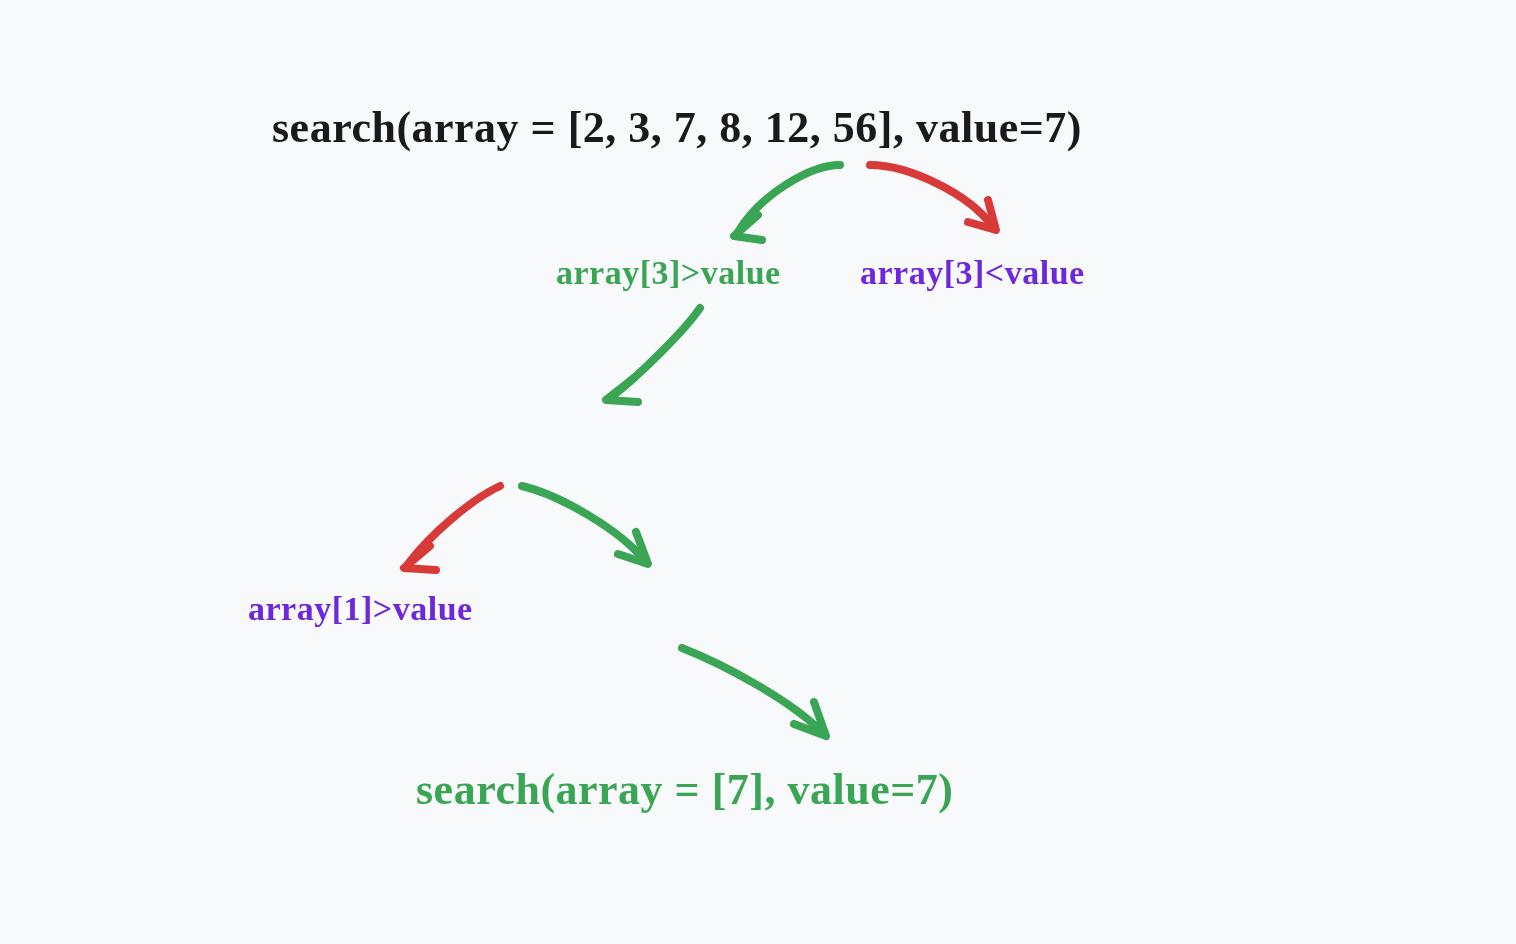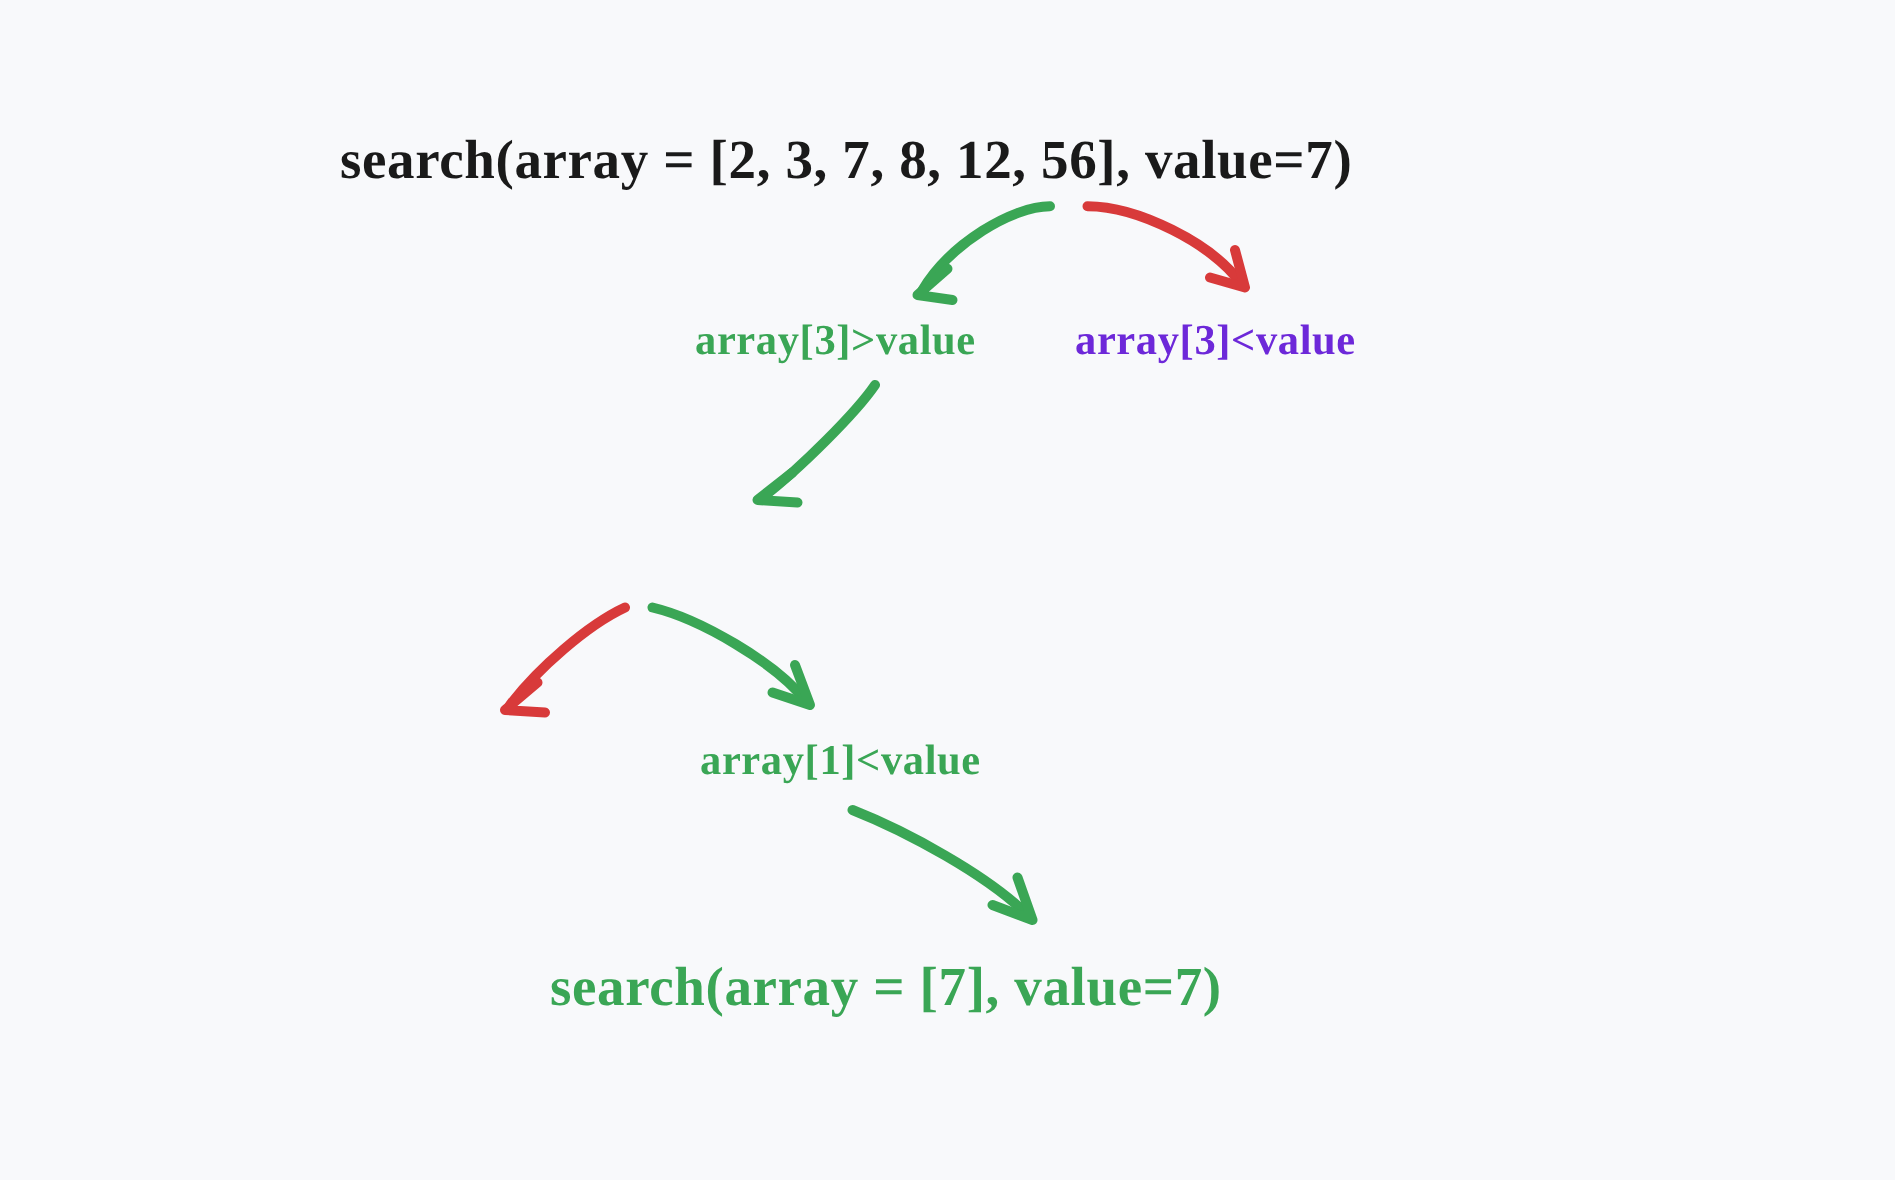--- a/index.html
+++ b/index.html
@@ -80,22 +80,22 @@
   <svg class="arrow" style="left:390px; top:480px;" width="140" height="100">
     <path class="stroke-red" d="M110,6 C80,20 40,55 18,84"></path>
     <path class="head stroke-red" d="M40,66 L14,88 L46,90"></path>
   </svg>
 
   <svg class="arrow" style="left:510px; top:480px;" width="160" height="100">
     <path class="stroke-green" d="M12,6 C50,15 110,50 134,80"></path>
     <path class="head stroke-green" d="M108,74 L138,84 L126,52"></path>
   </svg>
 
-  <div class="node cond green" style="left:560px; top:590px;">array[1]&lt;value</div>
+  <div class="node cond red" style="left:248px; top:590px;">array[1]&gt;value</div>
 
   <svg class="arrow" style="left:670px; top:640px;" width="180" height="110">
     <path class="stroke-green" d="M12,8 C55,25 120,60 152,92"></path>
     <path class="head stroke-green" d="M124,84 L156,96 L144,62"></path>
   </svg>
 
-  <div class="node call-big green" style="left:440px; top:764px;">search(array = [7], value=7)</div>
+  <div class="node call-big green" style="left:416px; top:764px;">search(array = [7], value=7)</div>
 
 </div>
 
 </body></html>

